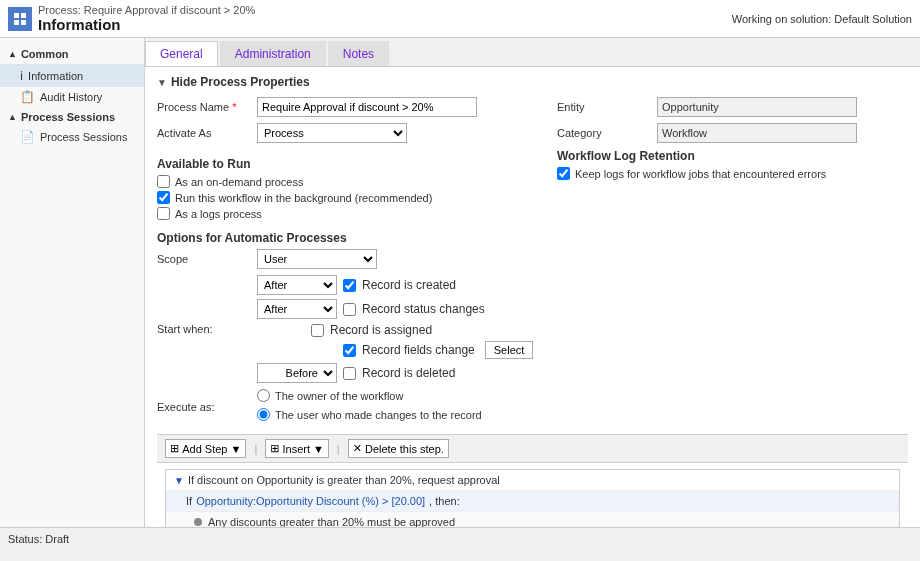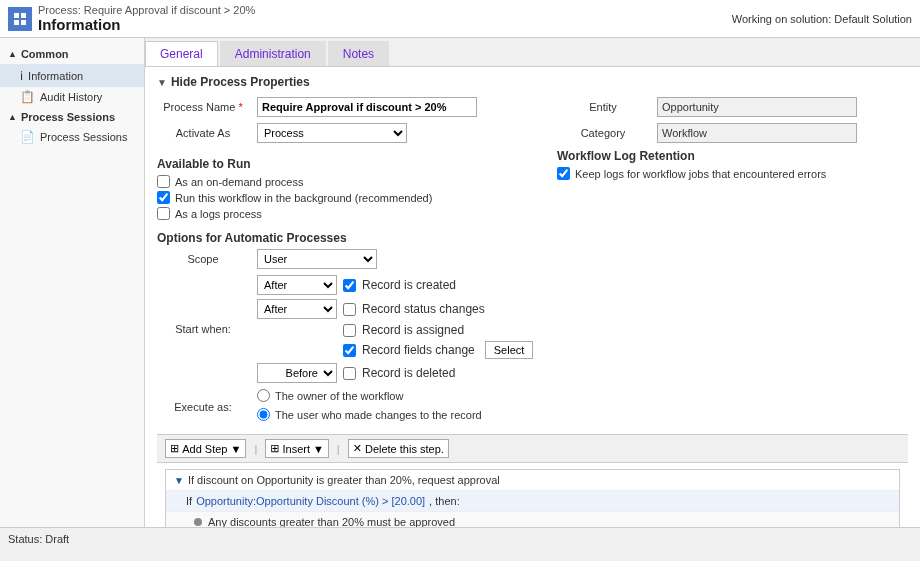--- a/index.html
+++ b/index.html
@@ -35,24 +35,24 @@
 
     
     .form-content { padding: 8px 12px; }
 
     
     .section-header { display: flex; align-items: center; gap: 4px; font-size: 12px; font-weight: 600; color: #333; margin-bottom: 8px; cursor: pointer; }
     .section-header .collapse-icon { font-size: 10px; color: #555; }
 
     
     .form-row { display: flex; align-items: center; margin-bottom: 6px; }
-    .form-label { width: 100px; font-size: 11px; color: #333; text-align: center; padding-right: 8px; }
+    .form-label { width: 100px; font-size: 11px; color: #333; text-align: left; padding-right: 8px; }
     .form-label.required::after { content: ' *'; color: red; }
     .form-input { height: 20px; border: 1px solid #aaa; font-size: 11px; padding: 1px 4px; background: #fff; }
-    .form-input-wide { width: 220px; font-weight: bold; }
+    .form-input-wide { width: 220px; }
     .form-select { height: 20px; border: 1px solid #aaa; font-size: 11px; background: #fff; padding: 1px 2px; }
     .form-select-medium { width: 150px; }
 
     
     .two-col { display: flex; gap: 20px; }
     .left-col { flex: 0 0 380px; }
     .right-col { flex: 1; }
     .field-value { height: 20px; border: 1px solid #aaa; font-size: 11px; padding: 1px 4px; background: #f0f0f0; color: #333; width: 200px; display: flex; align-items: center; }
 
     
@@ -217,21 +217,21 @@
               <input type="checkbox" checked="" style="">
               <label>Record is created</label>
             </div>
             <div style="display:flex; align-items:center; gap:6px;">
               <select class="form-select" style="width:80px;">
                 <option>After</option>
               </select>
               <input type="checkbox" style="">
               <label>Record status changes</label>
             </div>
-            <div style="display:flex; align-items:flex-end; gap:6px; margin-left:86px;">
+            <div style="display:flex; align-items:flex-end; gap:6px; margin-left:54px;">
               <input type="checkbox" style="">
               <label>Record is assigned</label>
             </div>
             <div style="display:flex; align-items:center; gap:6px; margin-left:86px;">
               <input type="checkbox" checked="" style="">
               <label>Record fields change</label>
               <button class="select-btn">Select</button>
             </div>
             <div style="display:flex; align-items:center; gap:6px;">
               <select class="form-select" style="width:80px;text-align:right;">

